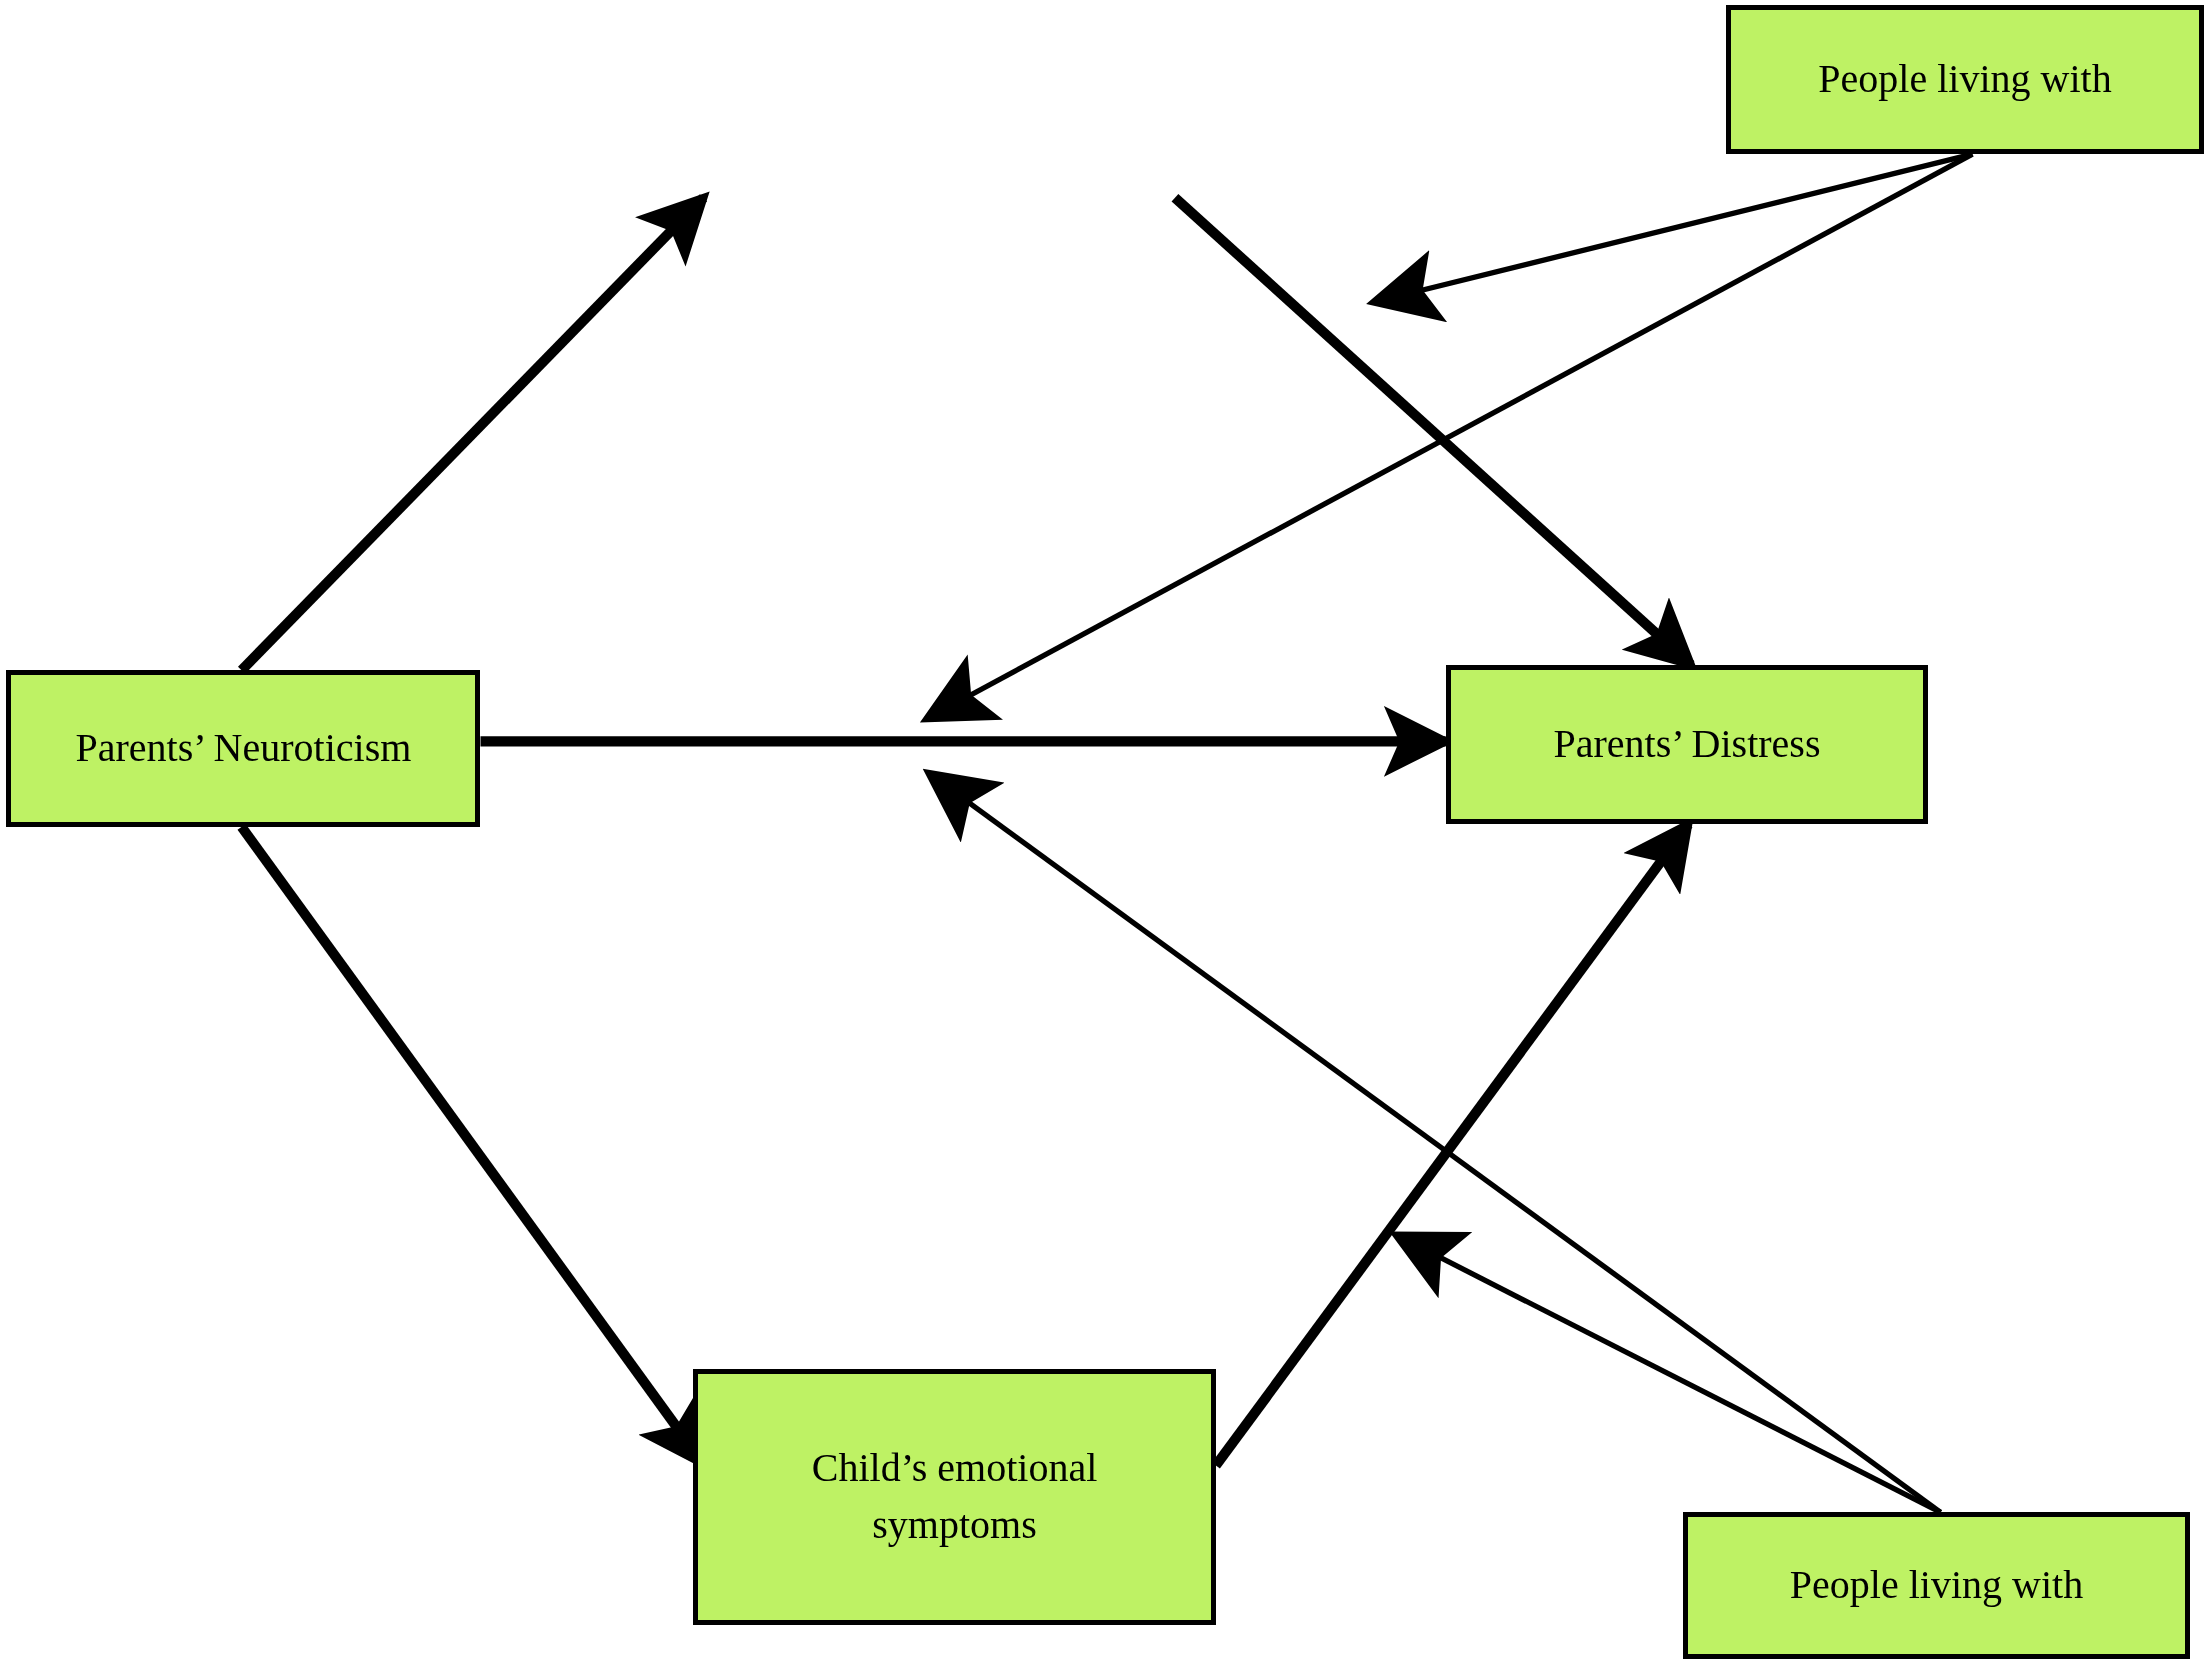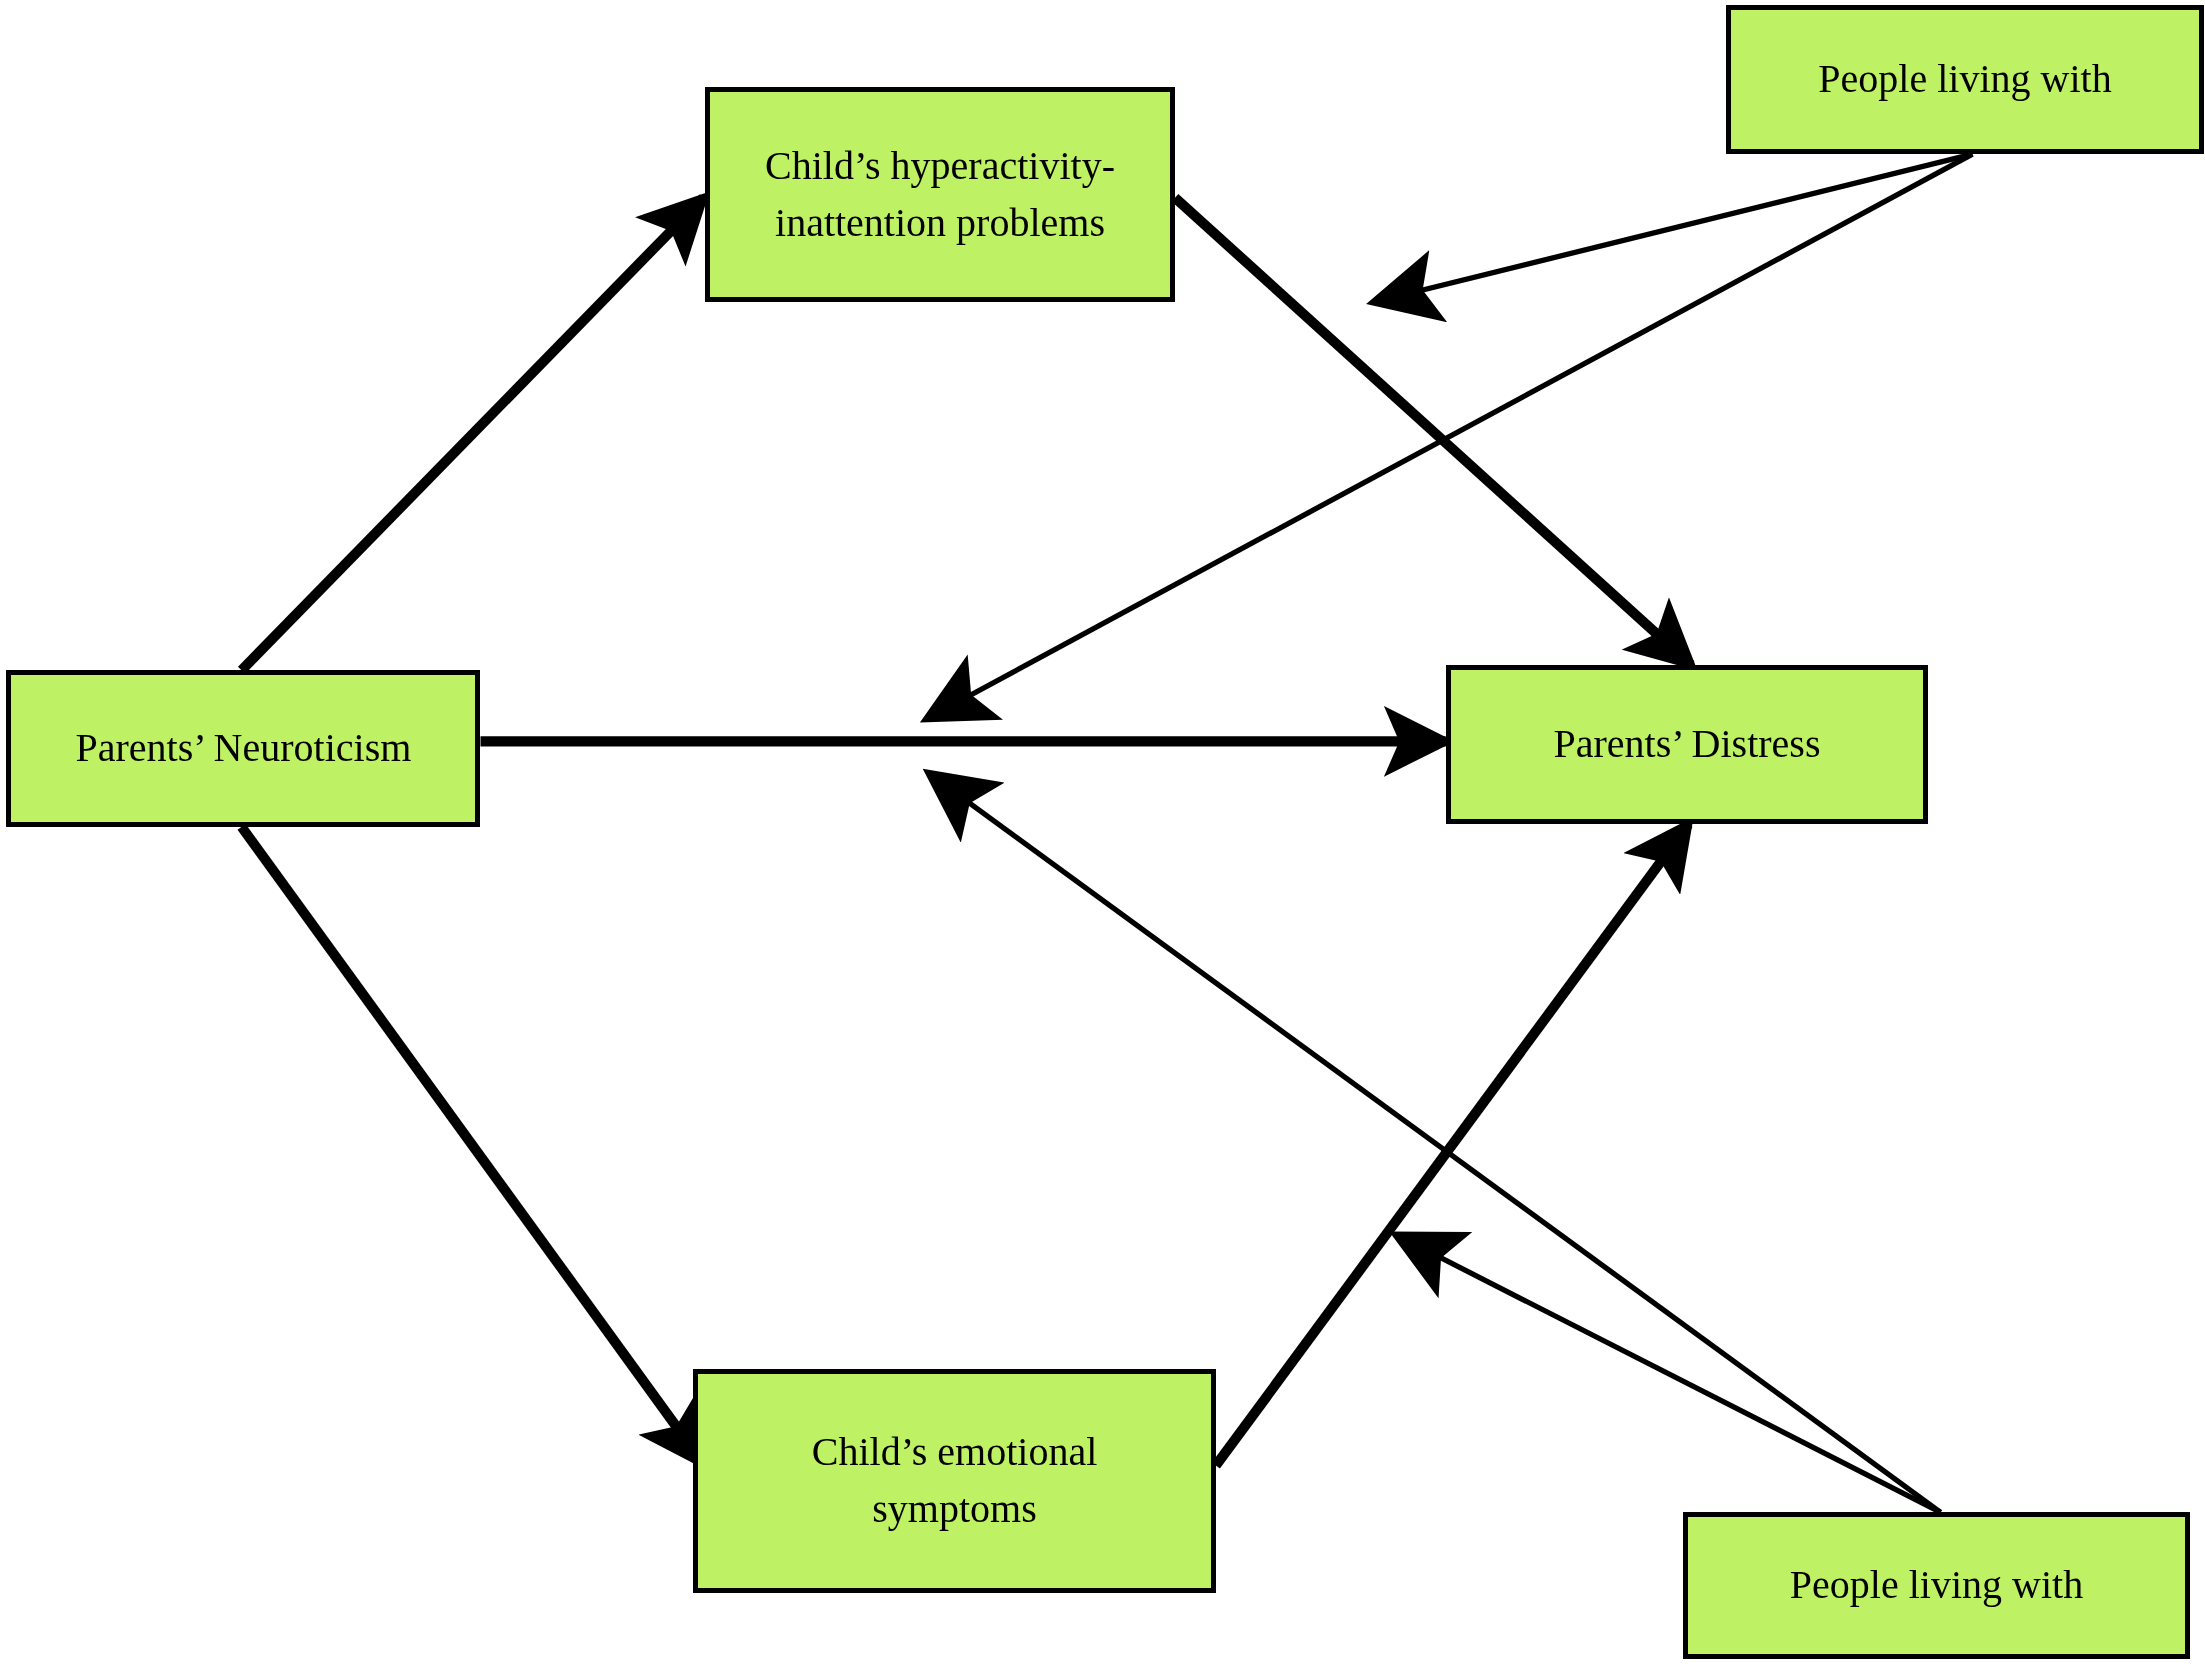--- a/index.html
+++ b/index.html
@@ -69,38 +69,34 @@
 
     <line x1="3715" y1="290" x2="2590" y2="568" stroke="#000000" stroke-width="10" marker-end="url(#arrow-thin)"></line>
 
     <line x1="3715" y1="290" x2="1748" y2="1352" stroke="#000000" stroke-width="10" marker-end="url(#arrow-thin)"></line>
 
     <line x1="3655" y1="2848" x2="2632" y2="2327" stroke="#000000" stroke-width="10" marker-end="url(#arrow-thin)"></line>
 
     <line x1="3655" y1="2848" x2="1752" y2="1458" stroke="#000000" stroke-width="10" marker-end="url(#arrow-thin)"></line>
   </svg>
 
-  <div class="node-box" style="left:705px; top:87px; width:470px; height:215px;">
-    <span class="node-label">Child’s hyperactivity-
-inattention problems</span>
-  </div>
 
   <div class="node-box" style="left:1726px; top:5.3px; width:478px; height:149px;">
     <span class="node-label">People living with</span>
   </div>
 
   <div class="node-box" style="left:6.4px; top:670px; width:474px; height:157px;">
     <span class="node-label">Parents’ Neuroticism</span>
   </div>
 
   <div class="node-box" style="left:1446px; top:665px; width:482px; height:159px;">
     <span class="node-label">Parents’ Distress</span>
   </div>
 
-  <div class="node-box" style="left:693px; top:1369px; width:523px; height:224px;">
+  <div class="node-box" style="left:693px; top:1369px; width:523px; height:256px;">
     <span class="node-label">Child’s emotional
 symptoms</span>
   </div>
 
   <div class="node-box" style="left:1683px; top:1512px; width:507px; height:147px;">
     <span class="node-label">People living with</span>
   </div>
 
 </div>
 

